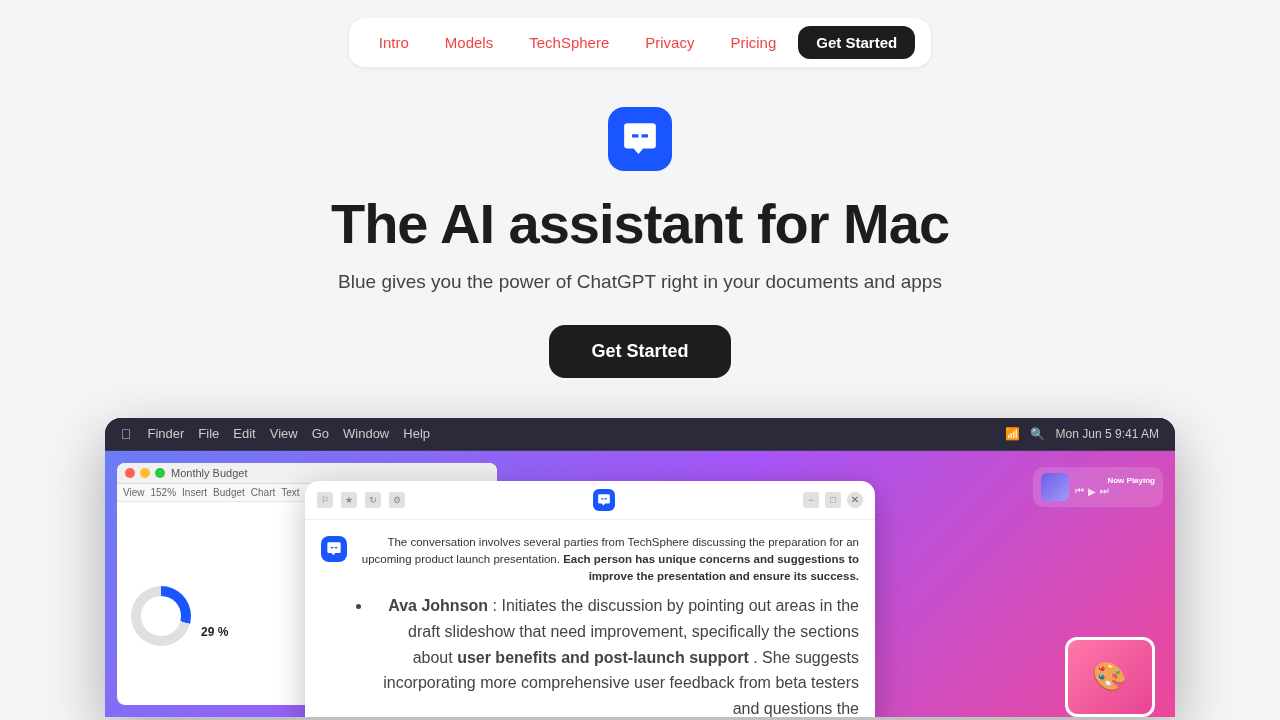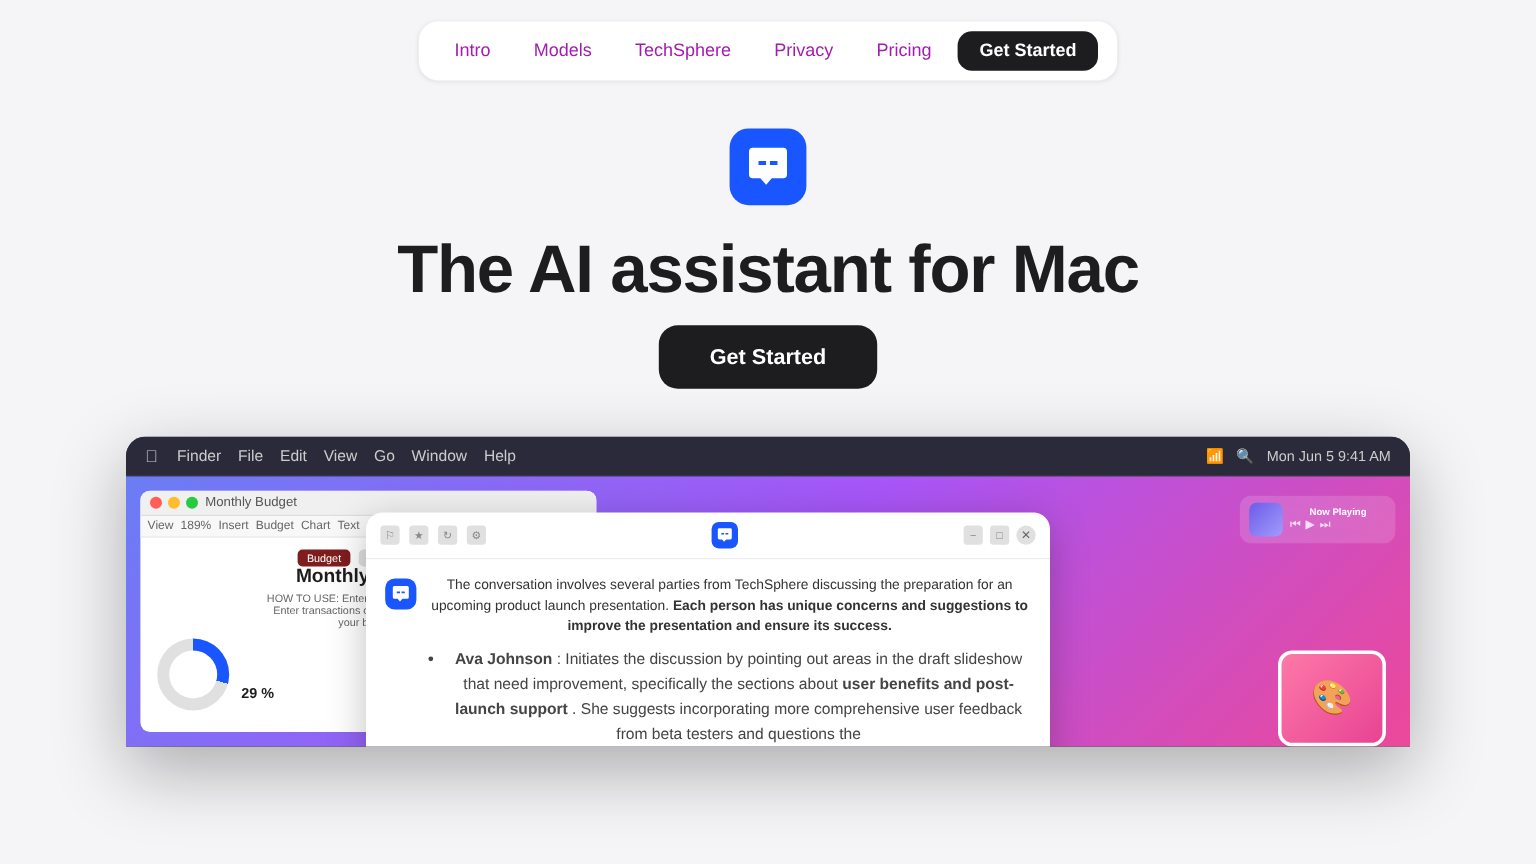--- a/index.html
+++ b/index.html
@@ -25,21 +25,21 @@
       gap: 8px;
       background: #fff;
       border-radius: 16px;
       padding: 8px 16px;
       box-shadow: 0 1px 4px rgba(0,0,0,0.08);
     }
 
     .nav-link {
       font-size: 15px;
       font-weight: 500;
-      color: #a21caf;
+      color: #ef4444;
       padding: 6px 14px;
       border-radius: 10px;
       cursor: pointer;
       text-decoration: none;
       white-space: nowrap;
     }
 
     .nav-cta {
       background: #1d1d1f;
       color: #fff !important;
@@ -147,23 +147,24 @@
       display: flex;
       align-items: center;
       gap: 10px;
       font-size: 12px;
       color: #ccc;
     }
 
     
     .mac-content {
       display: flex;
-      height: 225px;
+      height: 266px;
       position: relative;
       background: linear-gradient(135deg, #6b7df5 0%, #a855f7 50%, #ec4899 100%);
+      text-align: right;
     }
 
     
     .spreadsheet-panel {
       width: 380px;
       background: #fff;
       border-radius: 8px;
       margin: 12px;
       overflow: hidden;
       flex-shrink: 0;
@@ -340,21 +341,21 @@
       color: #333;
       line-height: 1.5;
     }
 
     .ai-text-content .ai-main-text {
       margin-bottom: 8px;
     }
 
     .ai-bullet {
       margin-left: 1px;
-      font-size: 13px;
+      font-size: 16px;
       color: #444;
       line-height: 1.6;
     }
 
     .ai-bullet strong {
       font-weight: 700;
     }
 
     .bold-text {
       font-weight: 700;
@@ -432,20 +433,21 @@
 </nav>
 
 <section class="hero">
   <div class="logo-icon">
     <svg viewBox="0 0 24 24">
       <path d="M20 2H4a2 2 0 0 0-2 2v12a2 2 0 0 0 2 2h4l3 3.5L14 18h6a2 2 0 0 0 2-2V4a2 2 0 0 0-2-2zm-9 9H7V9h4v2zm6 0h-4V9h4v2z"></path>
     </svg>
   </div>
 
   <h1 class="hero-title">The AI assistant for Mac</h1>
+  <p class="hero-subtitle">Blue gives you the power of ChatGPT right in your documents and apps</p>
 
   <button class="hero-cta">Get Started</button>
 
   <div class="mac-window">
 
     <div class="mac-topbar">
       <div class="mac-topbar-left">
         <span class="mac-apple"></span>
         <div class="mac-menu-items">
           <span>Finder</span>
@@ -470,21 +472,21 @@
         <div class="spreadsheet-titlebar">
           <div class="traffic-lights">
             <div class="tl tl-red"></div>
             <div class="tl tl-yellow"></div>
             <div class="tl tl-green"></div>
           </div>
           <span>Monthly Budget</span>
         </div>
         <div class="spreadsheet-toolbar">
           <span>View</span>
-          <span>189%</span>
+          <span>152%</span>
           <span>Insert</span>
           <span>Budget</span>
           <span>Chart</span>
           <span>Text</span>
           <span>Shapes</span>
           <span>Media</span>
         </div>
         <div class="spreadsheet-body">
           <span class="sheet-tab">Budget</span>
           <span class="sheet-tab2">Transactions</span>

